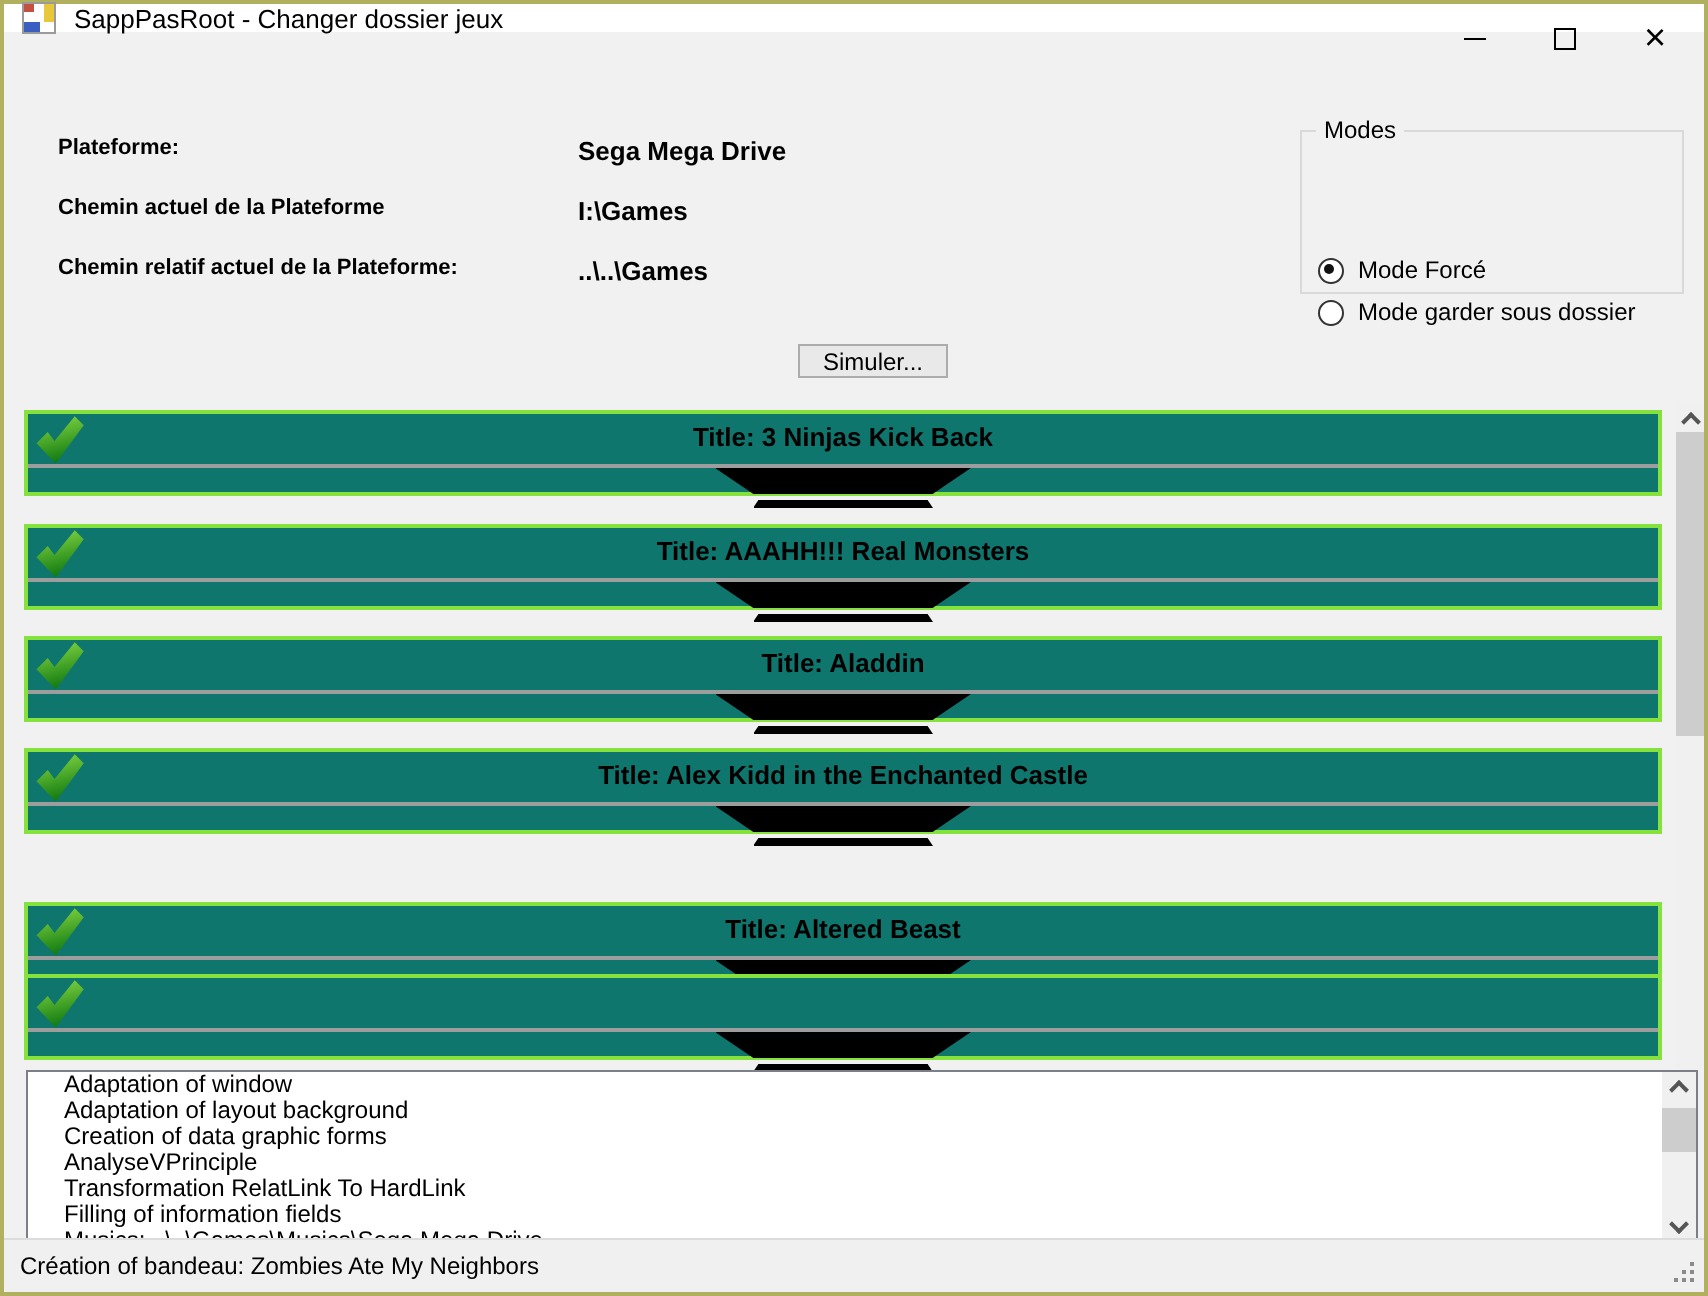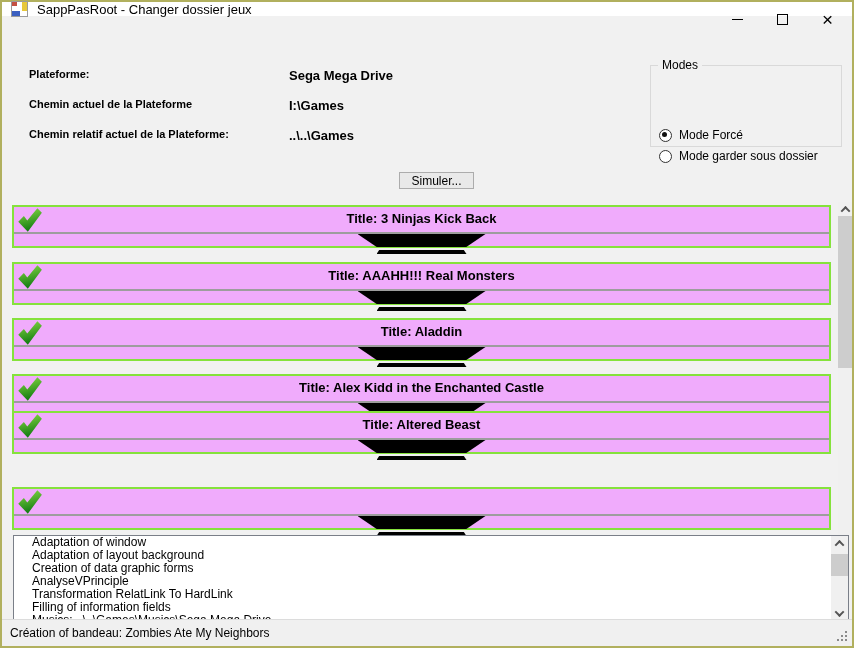--- a/index.html
+++ b/index.html
@@ -28,21 +28,21 @@
   .groupbox-label{position:absolute;left:7px;top:-8px;background:#f1f1f1;padding:0 4px;font-size:12px;color:#000;}
   .radio-row{position:absolute;left:8px;display:flex;align-items:center;gap:7px;margin-top:32px;}
   .radio{width:13px;height:13px;border:1px solid #333;border-radius:50%;background:#fff;position:relative;box-sizing:border-box;flex:0 0 auto;}
   .radio.checked::after{content:"";position:absolute;left:2px;top:2px;width:5px;height:5px;border-radius:50%;background:#111;}
   .radio-label{font-size:12px;color:#000;white-space:nowrap;}
 
   
   .btn{position:absolute;left:397px;top:170px;width:75px;height:17px;background:#e9e9e9;border:1px solid #acacac;font-size:12px;display:flex;align-items:center;justify-content:center;box-sizing:border-box;}
 
   
-  .panel{position:absolute;left:10px;width:819px;height:43px;border:2px solid #85e23c;background:#f0abfc;box-sizing:border-box;text-decoration:underline;}
+  .panel{position:absolute;left:10px;width:819px;height:43px;border:2px solid #85e23c;background:#0f766e;box-sizing:border-box;text-decoration:underline;}
   .ptitle{position:absolute;left:0;right:0;top:4px;text-align:center;font-weight:bold;font-size:13px;color:#000;}
   .psep{position:absolute;left:0;right:0;top:25px;height:2px;background:#9d9d9d;}
   .trap{position:absolute;left:50%;top:27px;width:128px;height:13px;margin-left:-64px;background:#000;clip-path:polygon(0 0,100% 0,85% 100%,15% 100%);}
   .tbar{position:absolute;left:50%;top:43px;width:90px;height:4px;margin-left:-45px;background:#000;clip-path:polygon(3% 0,97% 0,100% 100%,0 100%);}
   .check{position:absolute;left:2px;top:0;width:27px;height:27px;}
 
   
   .chev{width:7px;height:7px;border-left:2px solid #555;border-top:2px solid #555;display:inline-block;box-sizing:border-box;}
   .chev.up{transform:rotate(45deg) translate(1px,1px);}
   .chev.down{transform:rotate(225deg) translate(1px,1px);}
@@ -159,21 +159,21 @@
       <svg viewBox="0 0 24 24" width="27" height="27">
           <path d="M2 13 L7 8 L10 12 L19 1 L23 5 L10.5 22 L2 13 Z" fill="url(#gchk)"></path>
         </svg>
     </span>
     <div class="ptitle">Title: Alex Kidd in the Enchanted Castle</div>
     <div class="psep"></div>
     <div class="trap"></div>
     <div class="tbar"></div>
   </div>
 
-  <div class="panel" style="top:409px">
+  <div class="panel" style="top:449px">
     <span class="check">
       <svg viewBox="0 0 24 24" width="27" height="27">
           <path d="M2 13 L7 8 L10 12 L19 1 L23 5 L10.5 22 L2 13 Z" fill="url(#gchk)"></path>
         </svg>
     </span>
     <div class="ptitle">Title: Altered Beast</div>
     <div class="psep"></div>
     <div class="trap"></div>
     <div class="tbar"></div>
   </div>

